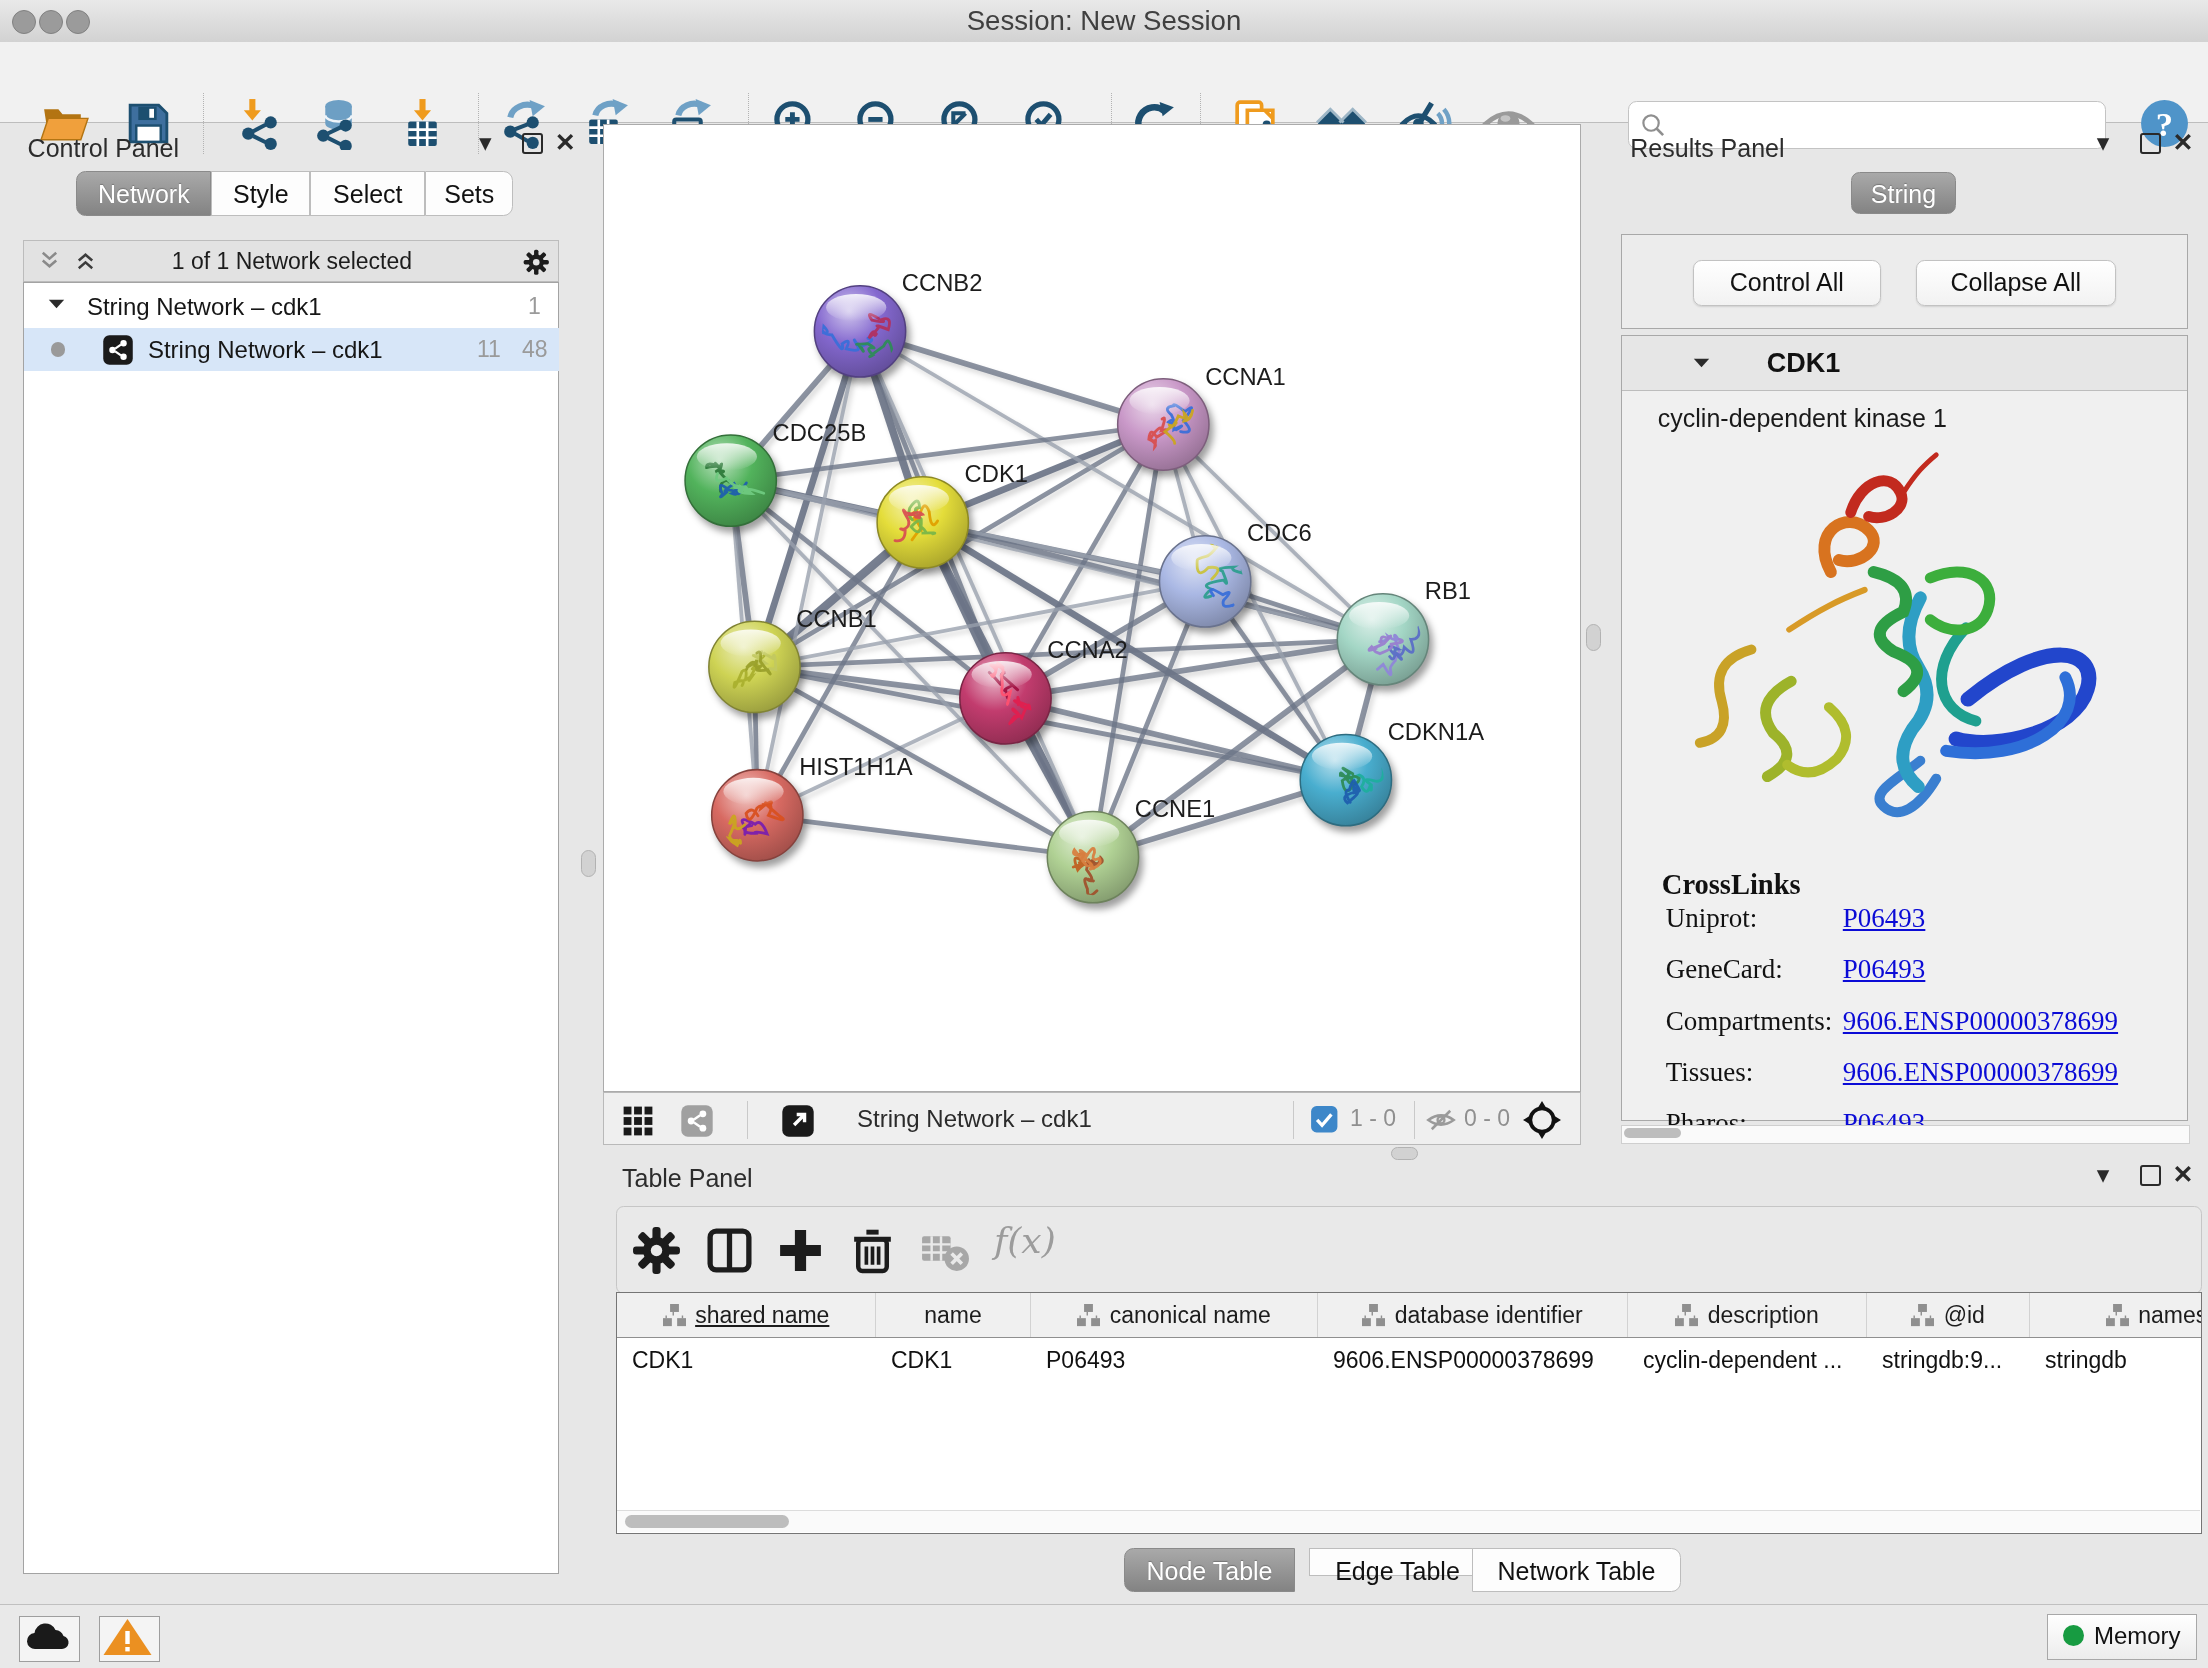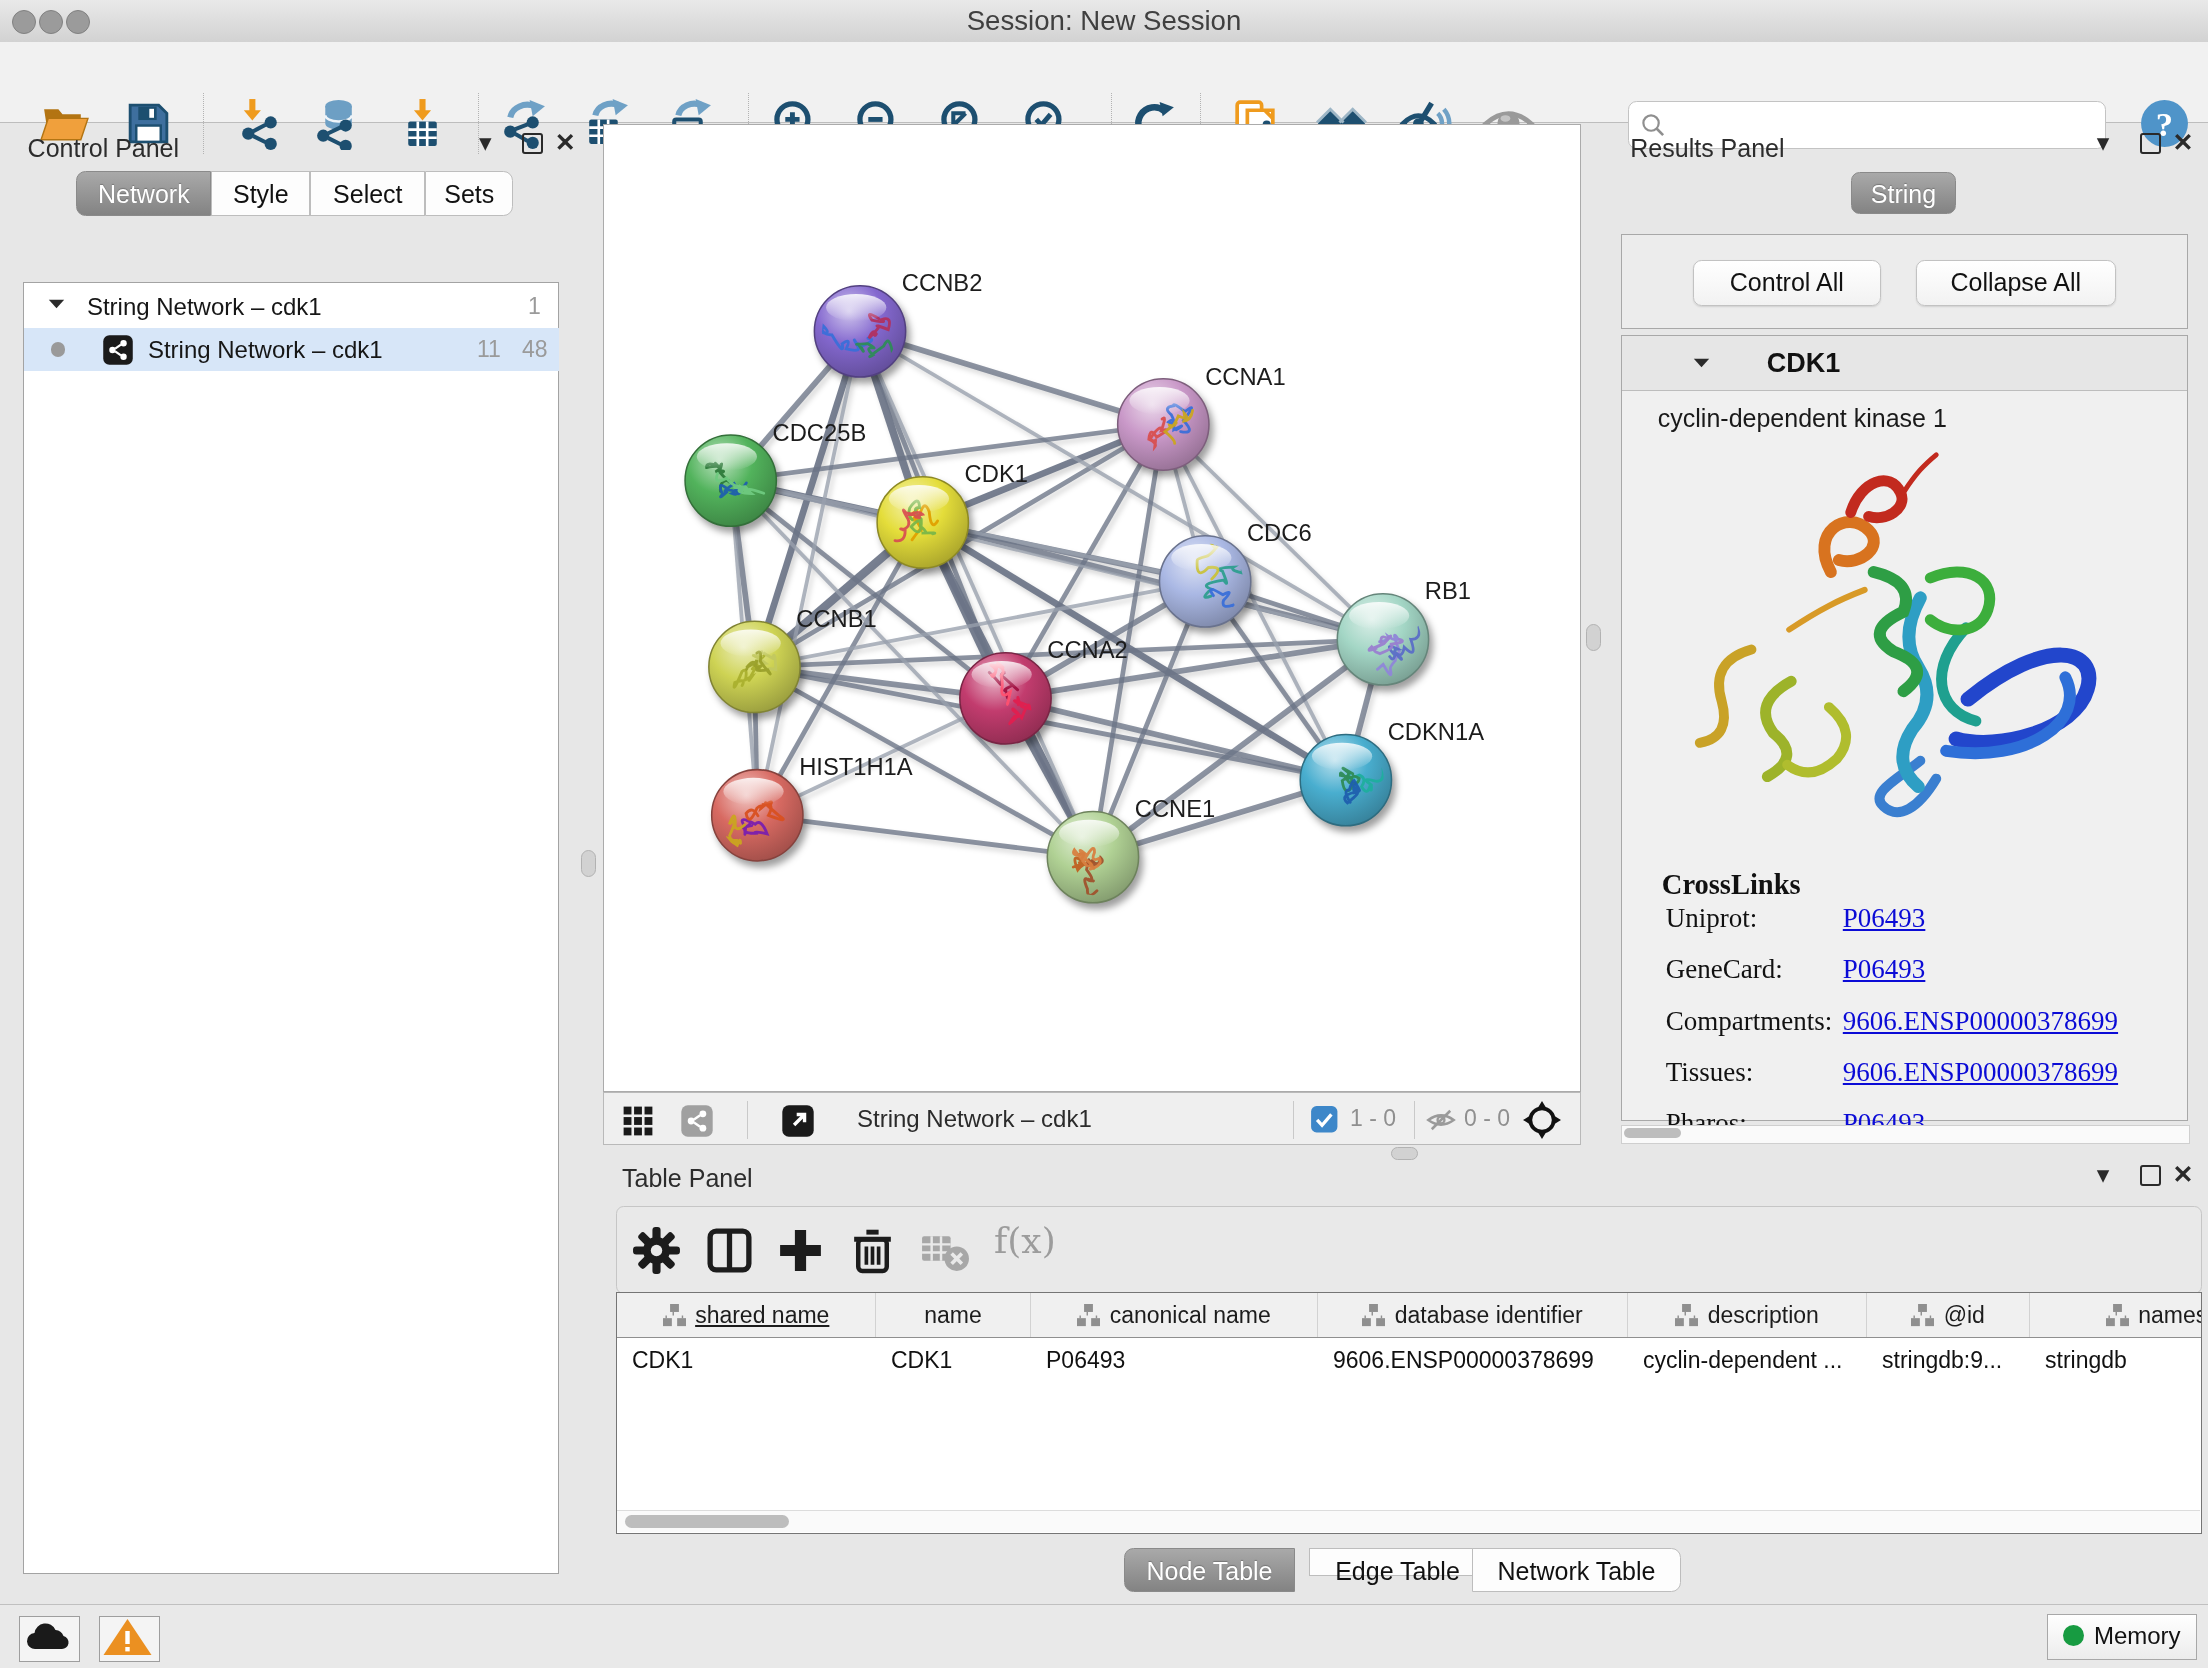--- a/index.html
+++ b/index.html
@@ -251,20 +251,42 @@
     <span class="wbtn square" style="left:501px;top:2.9px"></span>
     <span class="wbtn" style="left:535px;top:2.9px;font-weight:bold">✕</span>
 
     <div class="abs" style="left:62px;top:48px">
       <div class="tab sel first" style="left:0;width:135px">Network</div>
       <div class="tab" style="left:135px;width:99px">Style</div>
       <div class="tab" style="left:234px;width:115px">Select</div>
       <div class="tab last" style="left:349px;width:88px">Sets</div>
     </div>
 
+    <div class="subhead" style="left:8.6px;top:117px;width:536px">
+      <span class="abs chev" style="left:13.3px;top:6.7px">
+        <svg width="25" height="25" viewBox="0 0 26 26">
+            <path d="M6 5l7 6 7-6M6 13l7 6 7-6" fill="none" stroke="#8a8a8a" stroke-width="2.6"></path>
+          </svg></span>
+      <span class="abs chev" style="left:49px;top:6.7px">
+        <svg width="25" height="25" viewBox="0 0 26 26">
+            <path d="M6 21l7-6 7 6M6 13l7-6 7 6" fill="none" stroke="#3c3c3c" stroke-width="2.6"></path>
+          </svg></span>
+      <span class="abs" style="left:0;width:536px;text-align:center;font-size:23px;line-height:41px;color:#1c1c1c">1 of 1 Network selected</span>
+      <span class="abs" style="left:498px;top:6.7px">
+        <svg width="28.5" height="28.5" viewBox="0 0 26 26">
+            <g fill="#1c1c1c">
+              <rect x="11" y="1.5" width="4" height="23" rx="1.5"></rect>
+              <rect x="11" y="1.5" width="4" height="23" rx="1.5" transform="rotate(45 13 13)"></rect>
+              <rect x="11" y="1.5" width="4" height="23" rx="1.5" transform="rotate(90 13 13)"></rect>
+              <rect x="11" y="1.5" width="4" height="23" rx="1.5" transform="rotate(135 13 13)"></rect>
+              <circle cx="13" cy="13" r="7"></circle>
+            </g>
+            <circle cx="13" cy="13" r="3" fill="#e2e2e2"></circle>
+          </svg></span>
+    </div>
 
     <div class="listbox" style="left:8.6px;top:159px;width:536px;height:1292px">
       <div class="treerow" style="top:1.9px">
         <span class="abs" style="left:21px;top:8.6px">
           <svg width="23" height="23" viewBox="0 0 24 24">
               <path d="M4 7l8 9 8-9z" fill="#2b2b2b"></path>
             </svg></span>
         <span class="rowtxt" style="left:63px">String Network – cdk1</span>
         <span class="rowcount" style="left:504px">1</span>
       </div>
@@ -698,21 +720,21 @@
           <path d="M10 4h6" stroke="#1c1c1c" stroke-width="2.4"></path>
           <path d="M10 11v9M13 11v9M16 11v9" stroke="#1c1c1c" stroke-width="1.8"></path>
         </svg></span>
     <span class="tpicon" style="left:301px">
       <svg viewBox="0 0 26 26">
           <rect x="2" y="6" width="14" height="12" rx="1" fill="#a7a7a7"></rect>
           <path d="M2 10h14M2 14h14M6.7 6v12M11.3 6v12" stroke="#e9e9e9" stroke-width="1.2"></path>
           <circle cx="19" cy="17" r="6" fill="#a7a7a7"></circle>
           <path d="M16.5 14.5l5 5M21.5 14.5l-5 5" stroke="#e9e9e9" stroke-width="1.8"></path>
         </svg></span>
-    <span class="abs" style="left:377px;top:13.3px;font-family:'DejaVu Serif',serif;font-size:36px;color:#9c9c9c">f(x)</span>
+    <span class="abs" style="left:377px;top:13.3px;font-family:'DejaVu Serif',serif;font-style:italic;font-size:36px;color:#9c9c9c">f(x)</span>
   </div>
 
   <div class="tblwrap">
     <div class="thead" id="tbl-head">
         <div class="th" style="width: 259px; text-decoration: underline;">
           <svg width="23" height="23" viewBox="0 0 13 13">
             <g fill="#8f8f8f">
               <rect x="4" y="0" width="5" height="4.5"></rect>
               <rect x="0" y="8" width="5" height="4.5"></rect>
               <rect x="8" y="8" width="5" height="4.5"></rect>

